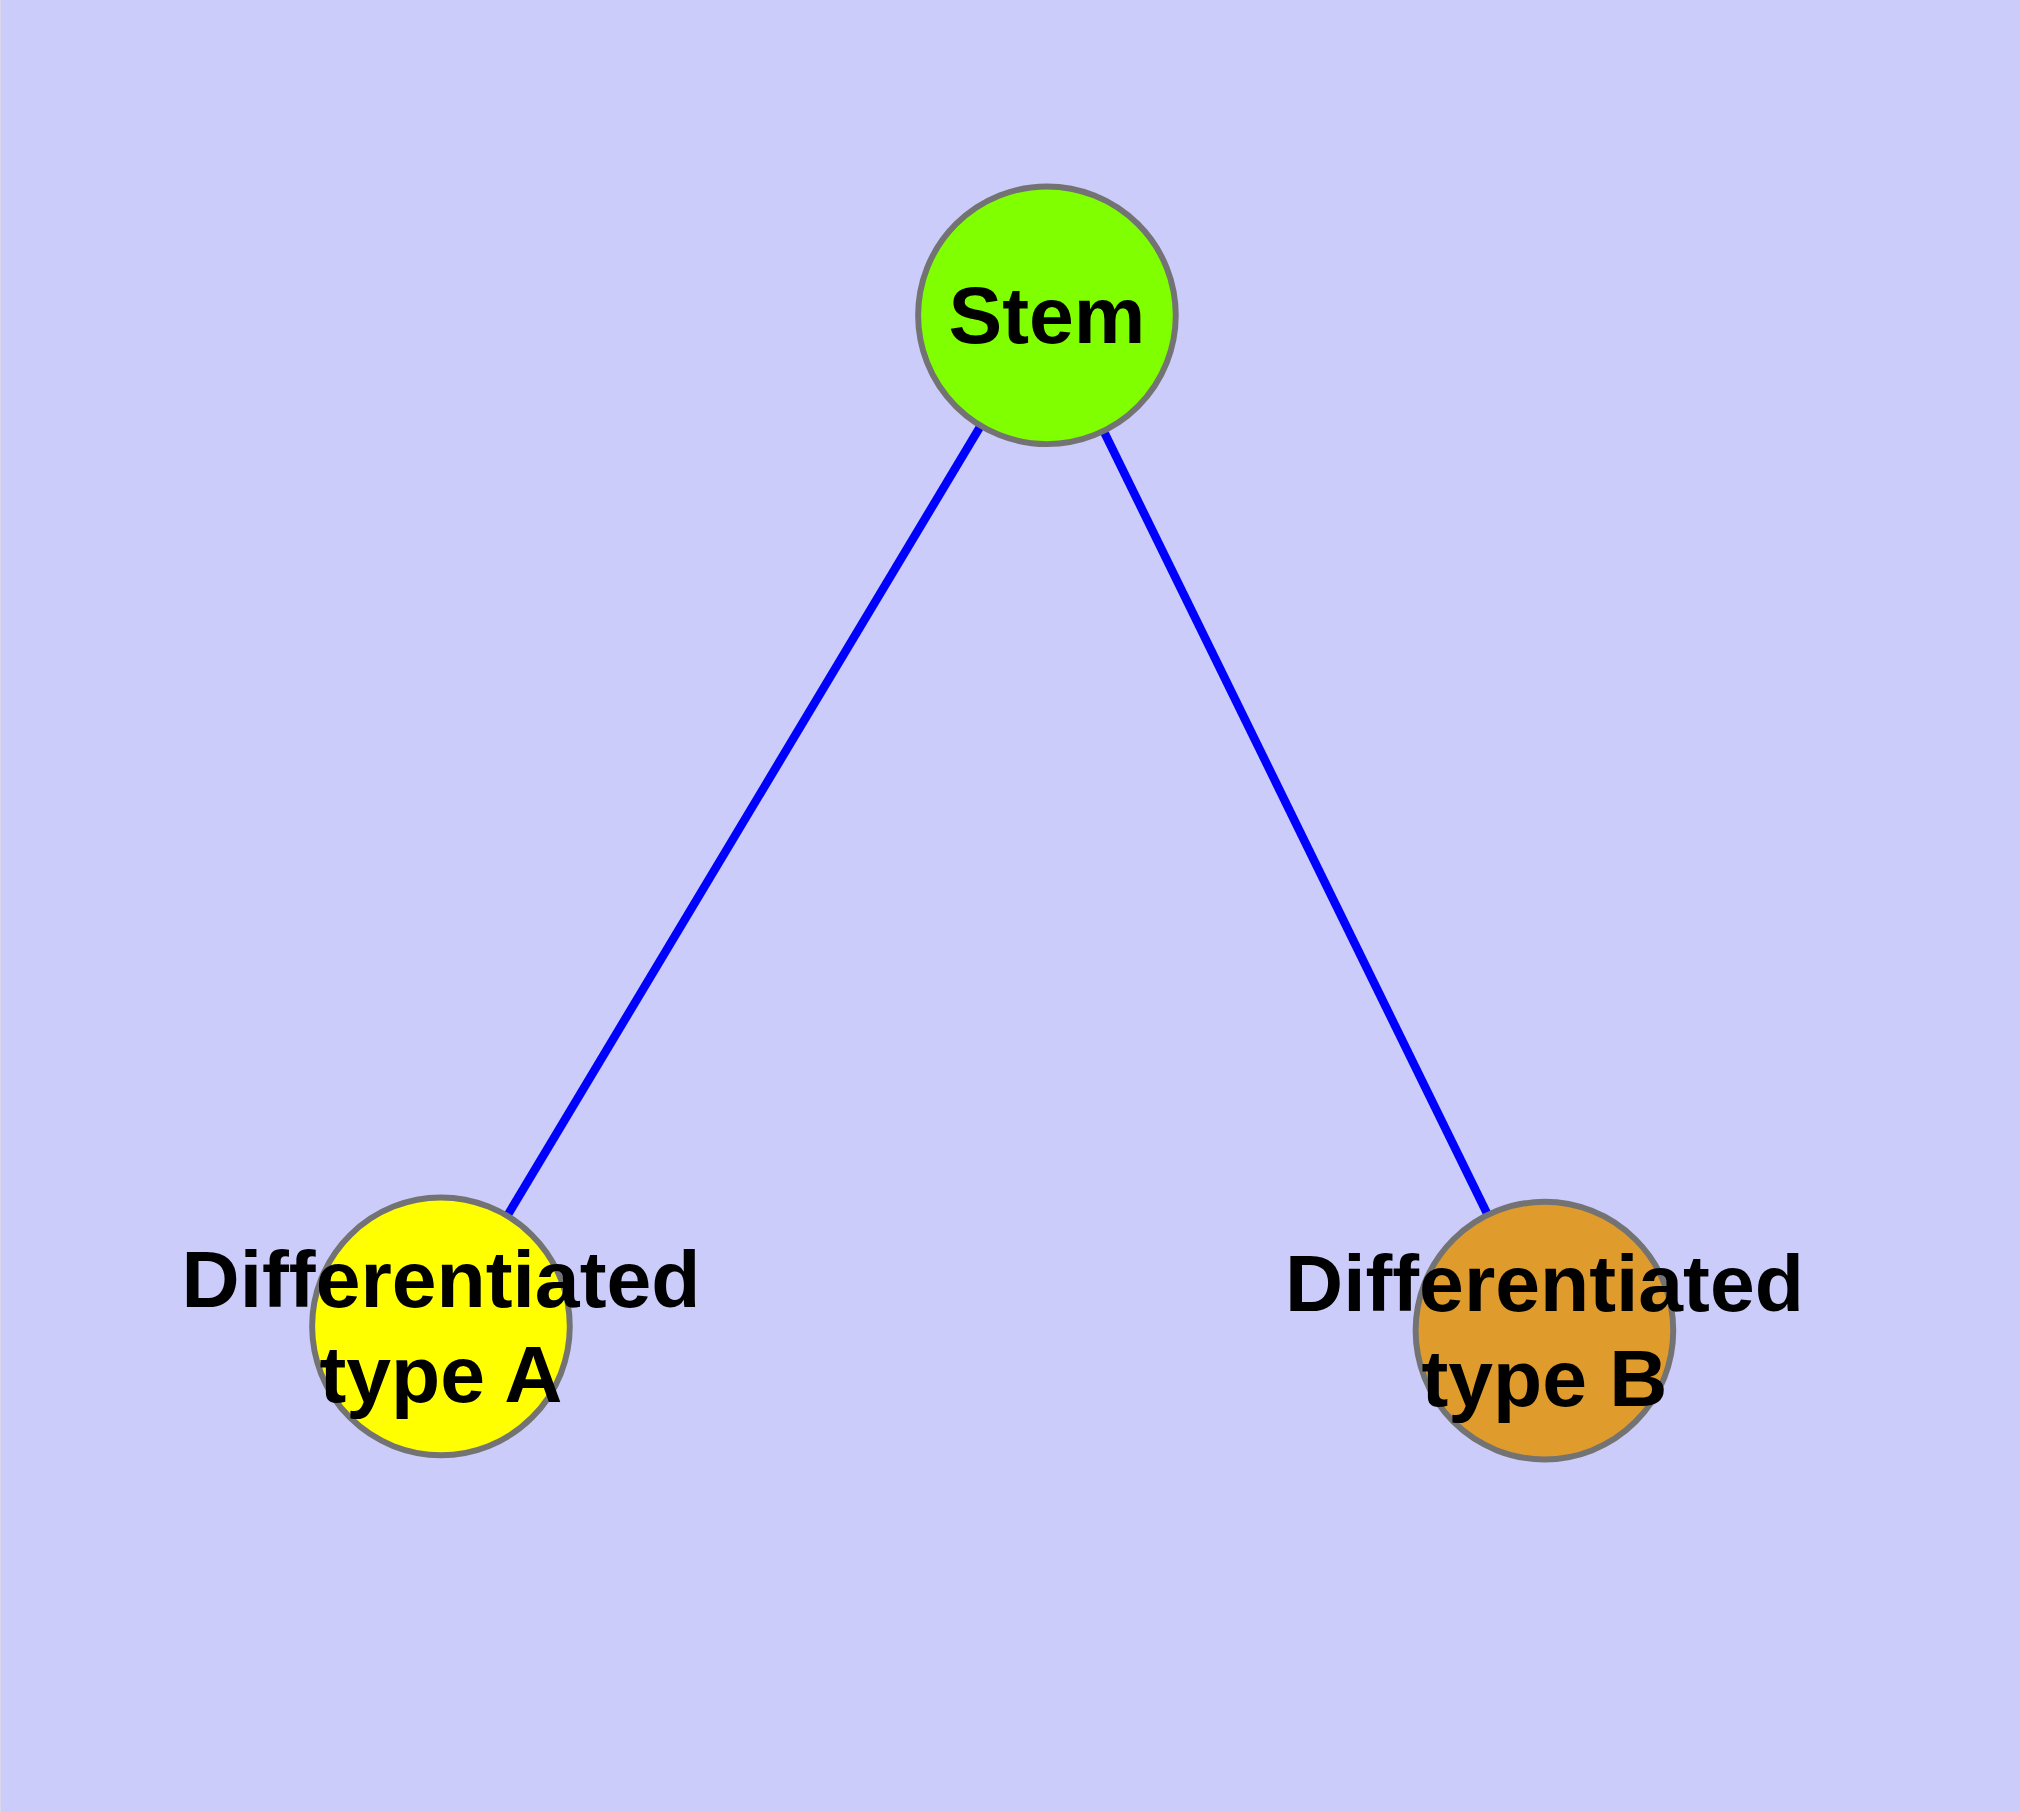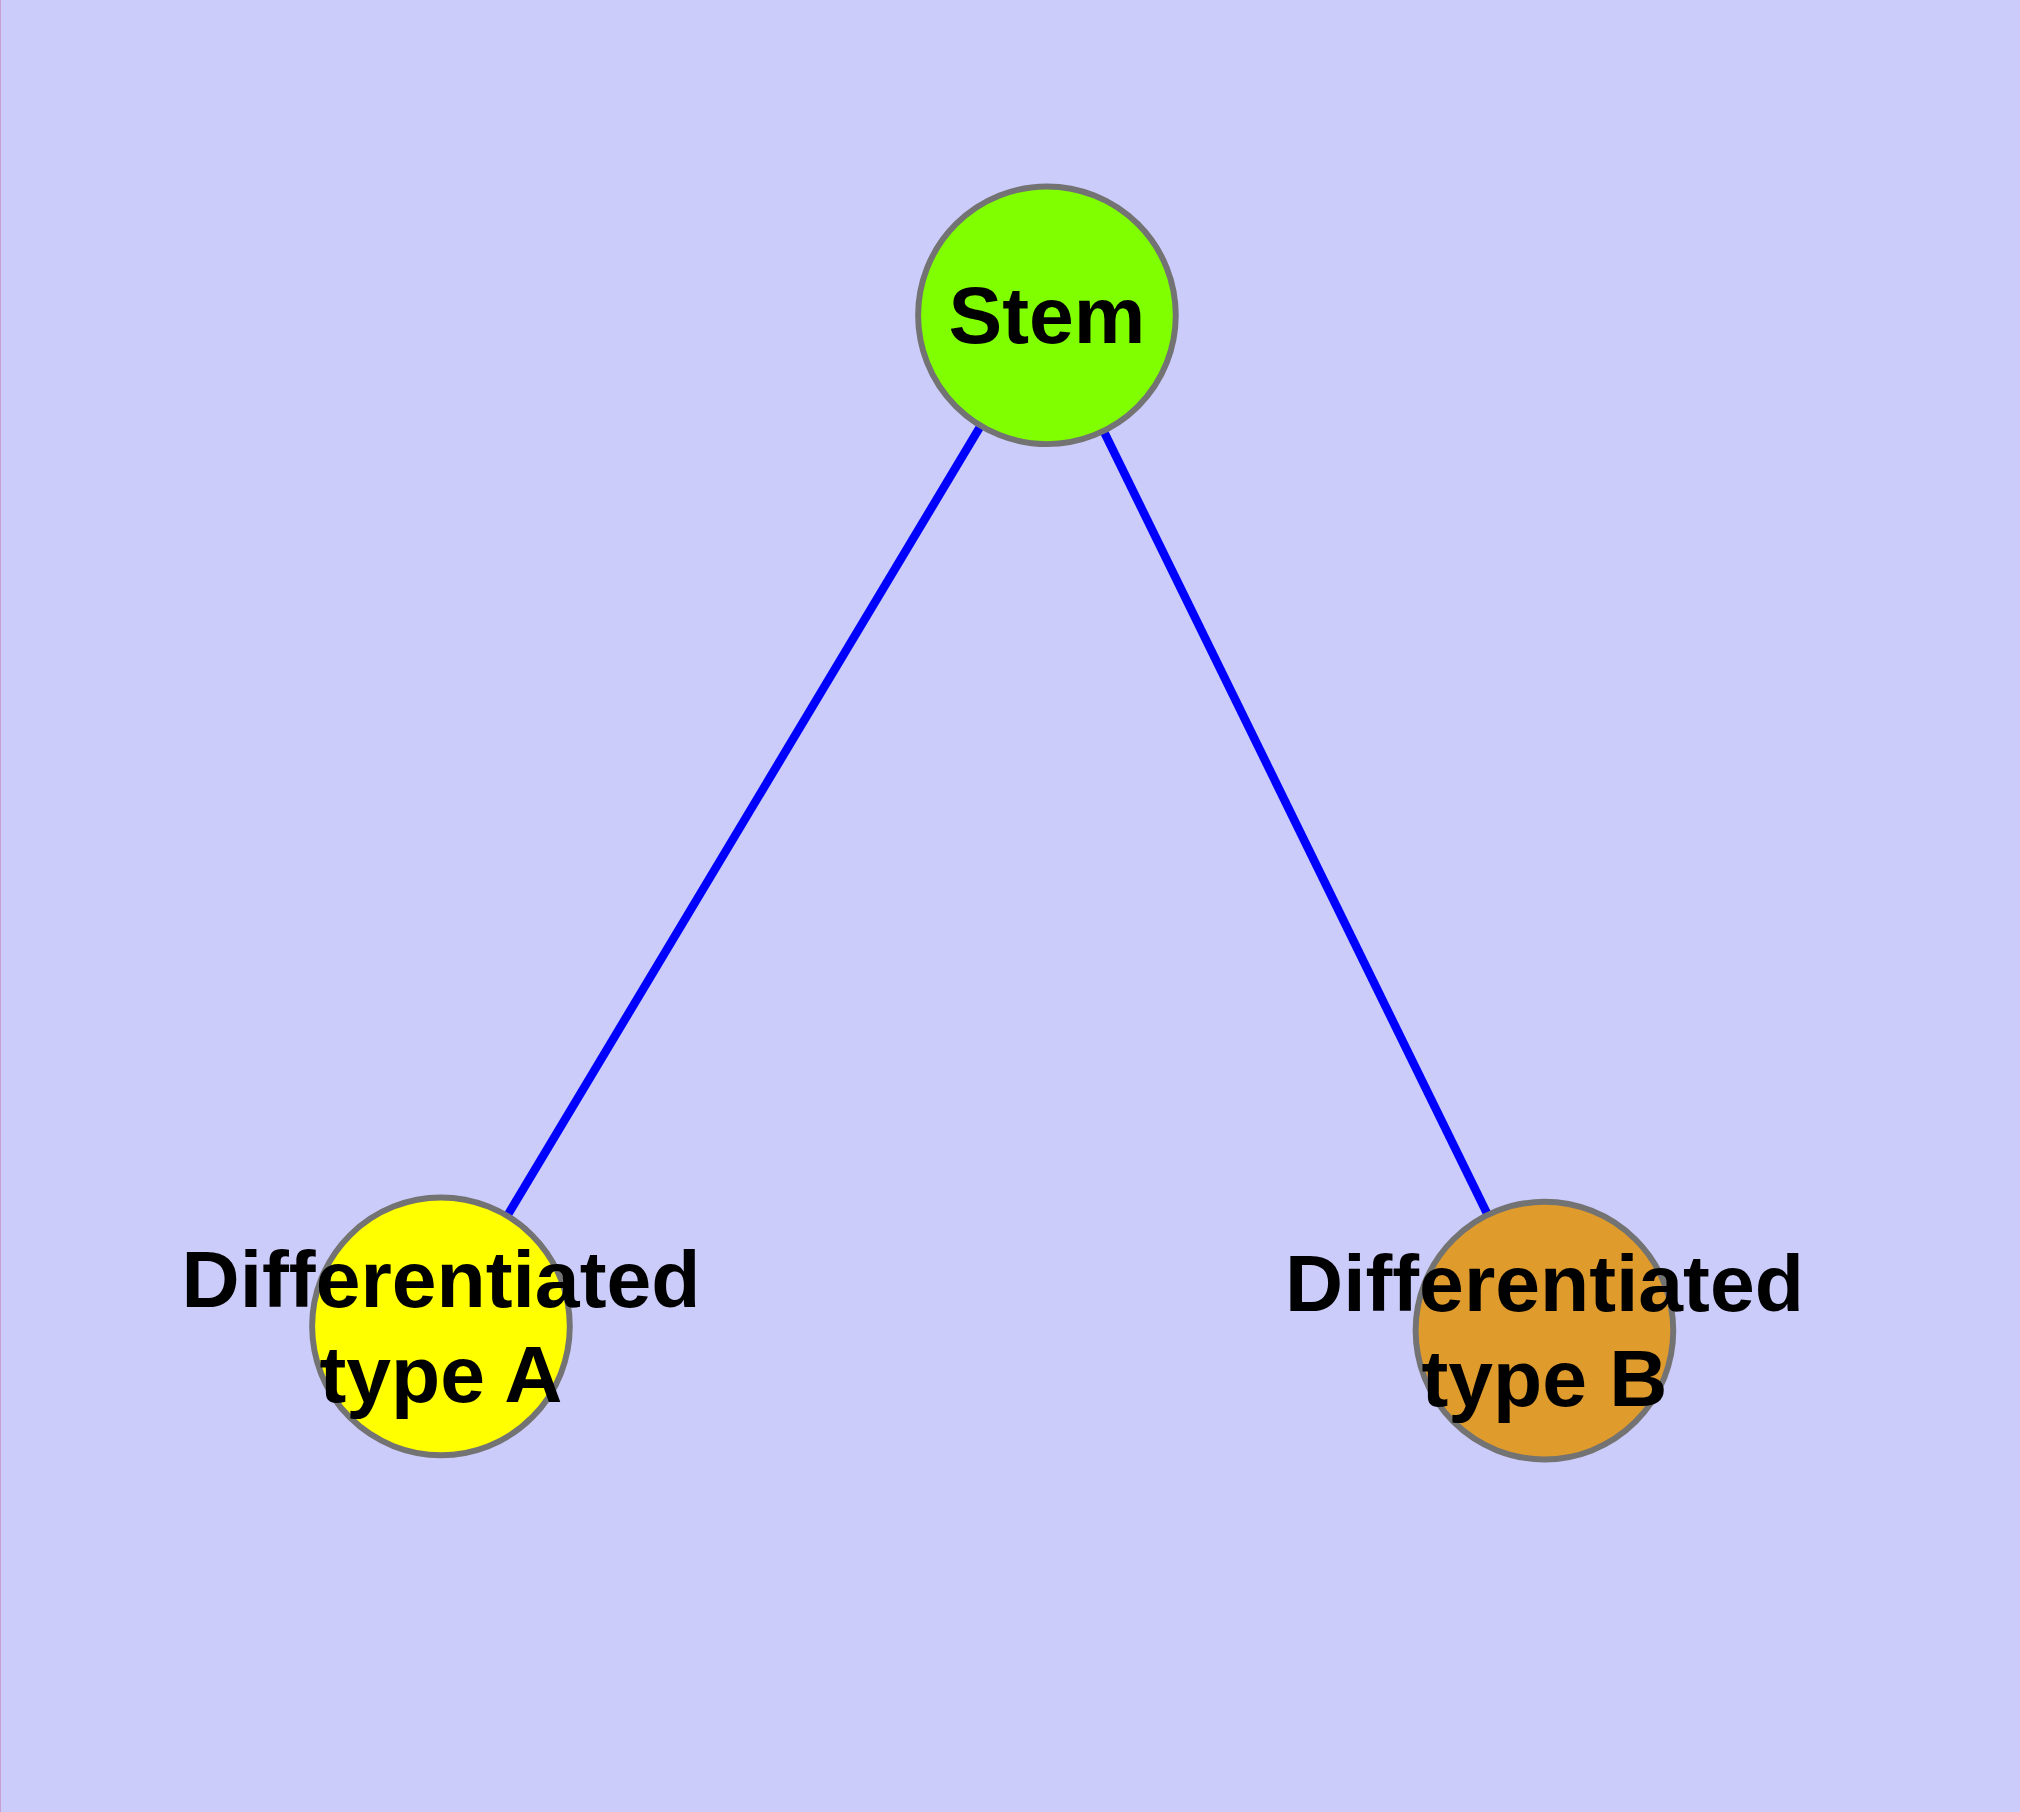--- a/index.html
+++ b/index.html
@@ -38,21 +38,21 @@
   .graph-edge {
     stroke: #0000ff;
     stroke-width: 10;
     stroke-linecap: butt;
     fill: none;
   }
 </style>
 </head>
 <body>
 
-<div id="stage" style="width: 2021px; height: 1812px; background: #be185d;">
+<div id="stage" style="width: 2021px; height: 1812px; background: #fef9c3;">
   <svg id="graph-svg" viewBox="0 0 2384 2138" xmlns="http://www.w3.org/2000/svg" style="width: 2021px; height: 1812px;">
 
     <rect x="0" y="0" width="2384" height="2138" fill="#ccccfa"></rect>
 
     <g>
       <line class="graph-edge" x1="1235" y1="372" x2="520" y2="1565" stroke="#0000ff" stroke-width="10"></line>
       <line class="graph-edge" x1="1235" y1="372" x2="1822" y2="1570" stroke="#0000ff" stroke-width="10"></line>
     </g>
 
     <g>

